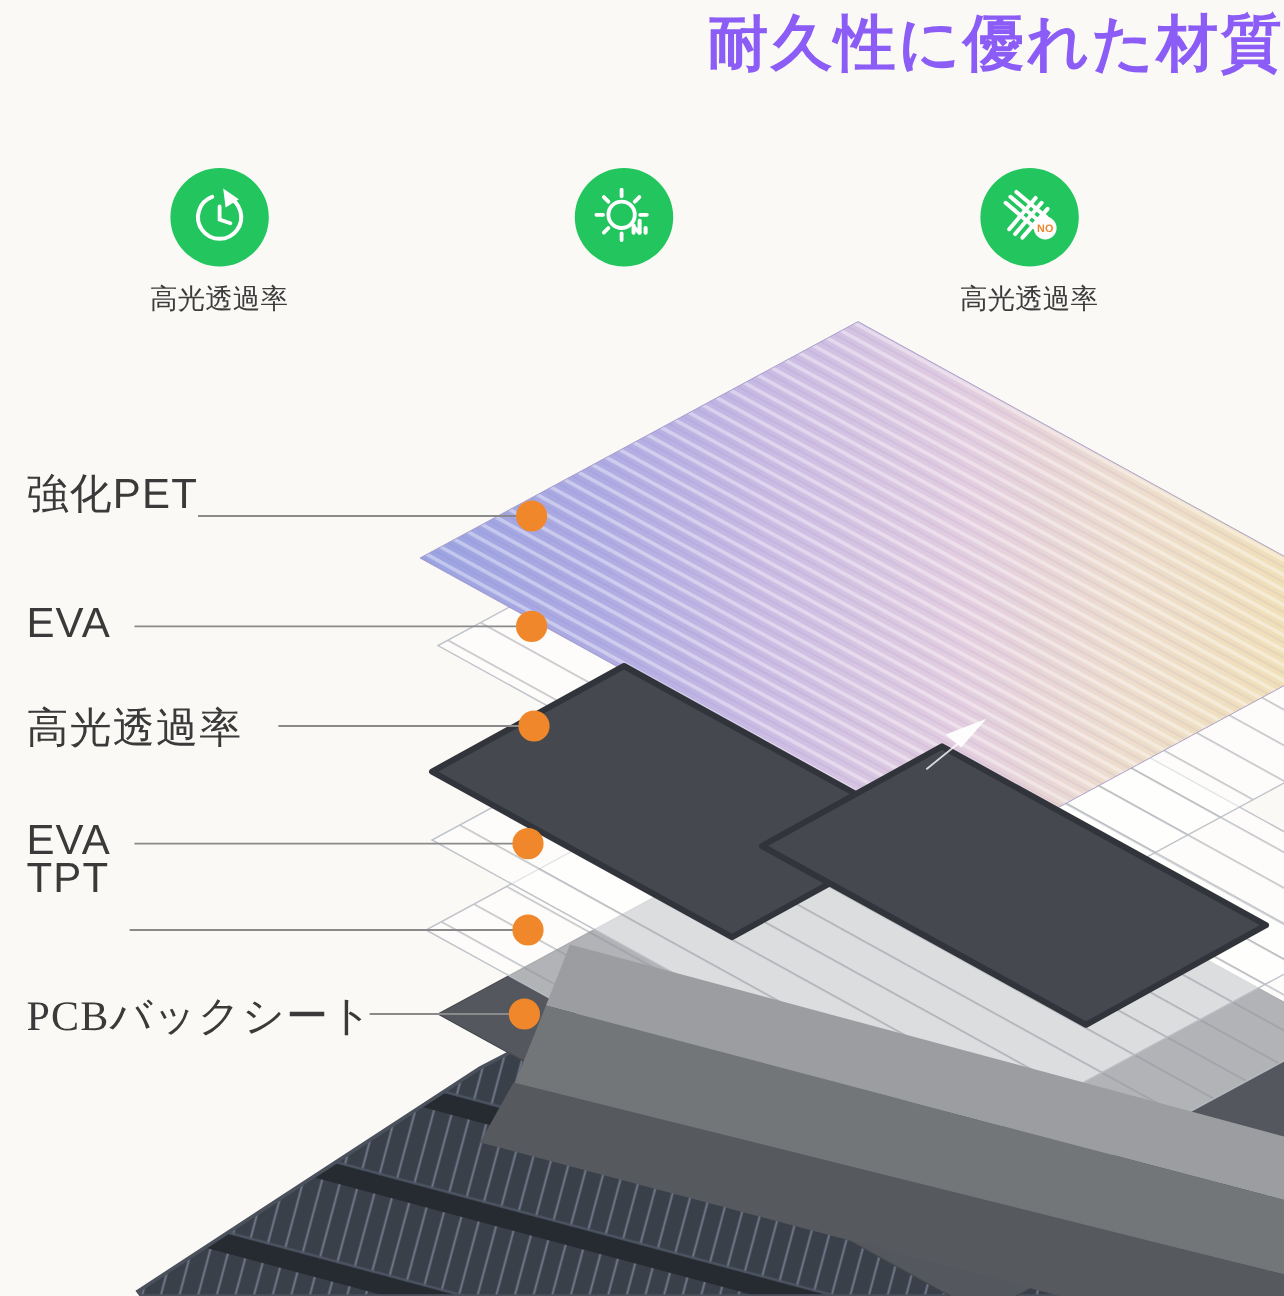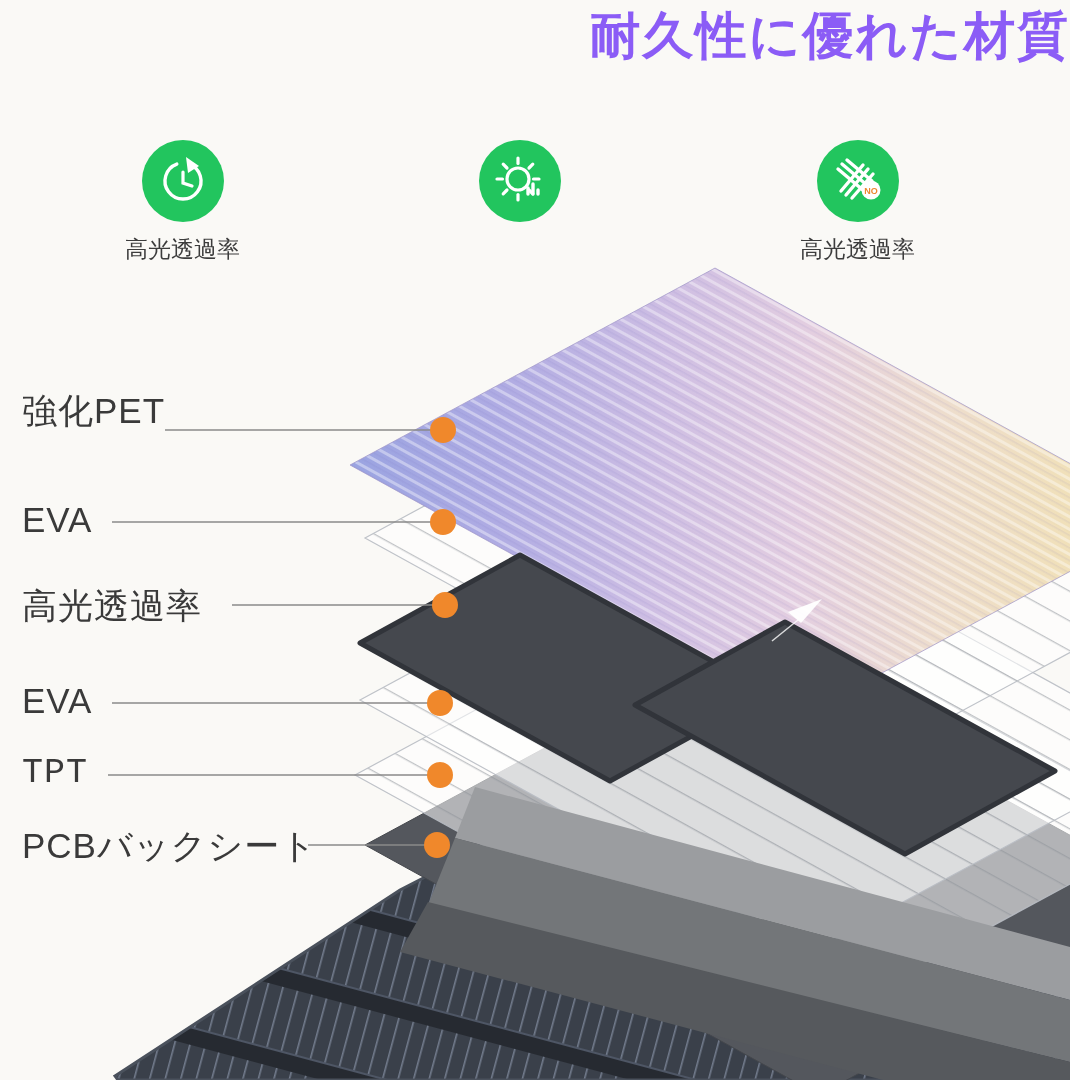--- a/index.html
+++ b/index.html
@@ -23,21 +23,21 @@
   }
   .feature-icon-circle svg{width:82px;height:82px;display:block;}
   .feature-label{
     margin-top:12px;font-size:23px;color:#3C3C3C;text-align:center;white-space:nowrap;
   }
   .diagram-svg{position:absolute;left:0;top:0;width:1070px;height:1080px;}
   .layer-label{
     position:absolute;left:22px;font-size:35px;color:#3A3A3A;letter-spacing:1px;white-space:nowrap;
   }
   .ll-0{top:388px;} .ll-1{top:500px;} .ll-2{top:583px;}
-  .ll-3{top:681px;} .ll-4{top:753px;font-family:Liberation Mono, monospace;} .ll-5{top:823px;}
+  .ll-3{top:681px;} .ll-4{top:712px;} .ll-5{top:823px;font-family:Liberation Serif, serif;}
 </style>
 </head>
 <body>
 
 <svg class="diagram-svg" viewBox="0 0 1070 1080" xmlns="http://www.w3.org/2000/svg">
   <defs>
     <linearGradient id="petGrad" gradientUnits="userSpaceOnUse" x1="350" y1="480" x2="1170" y2="520">
       <stop offset="0" stop-color="#96A0E0"></stop>
       <stop offset="0.18" stop-color="#ACA8E2"></stop>
       <stop offset="0.38" stop-color="#CDBCE2"></stop>

